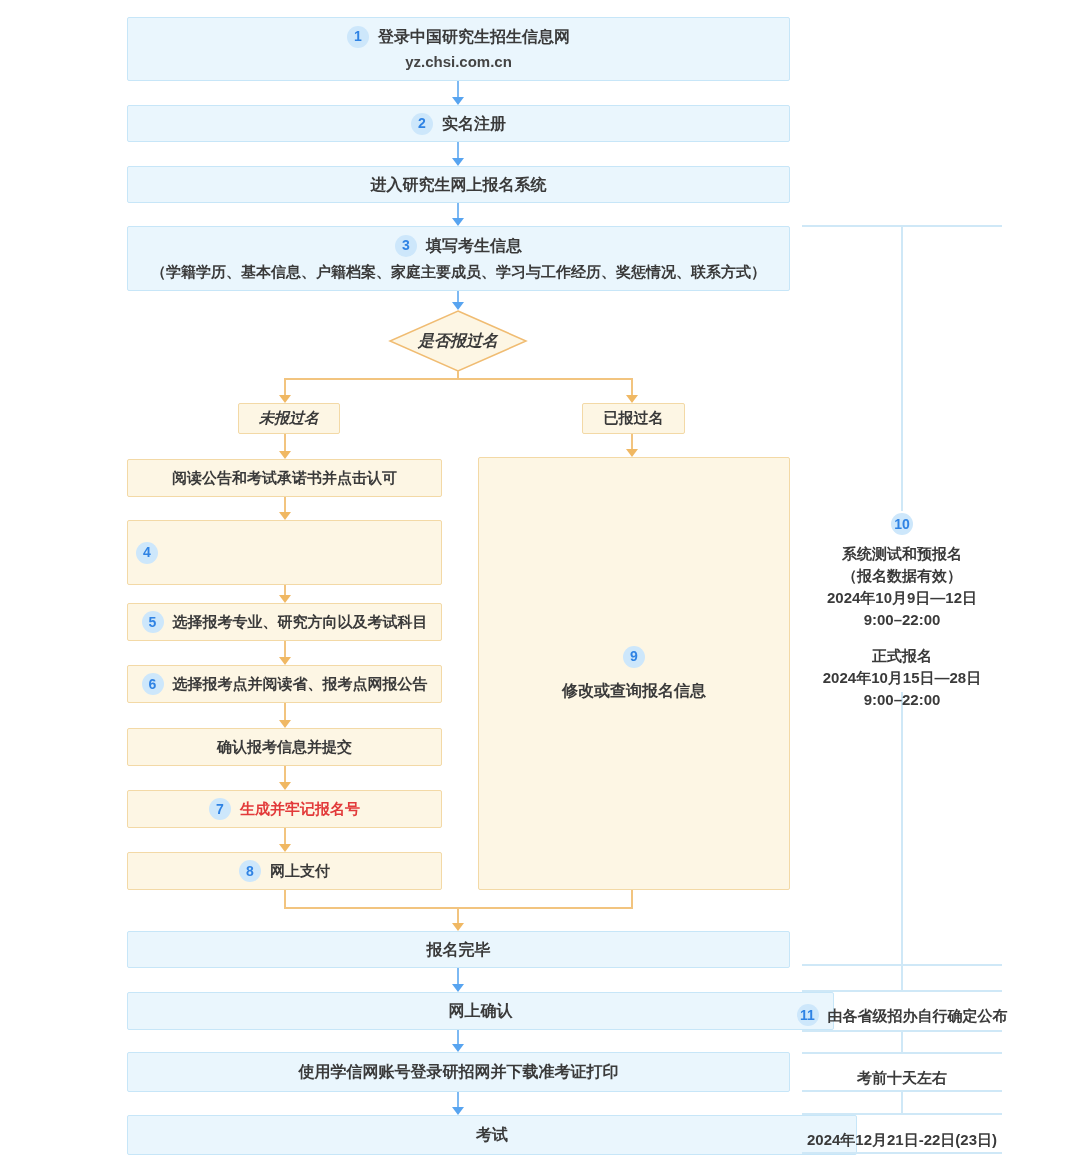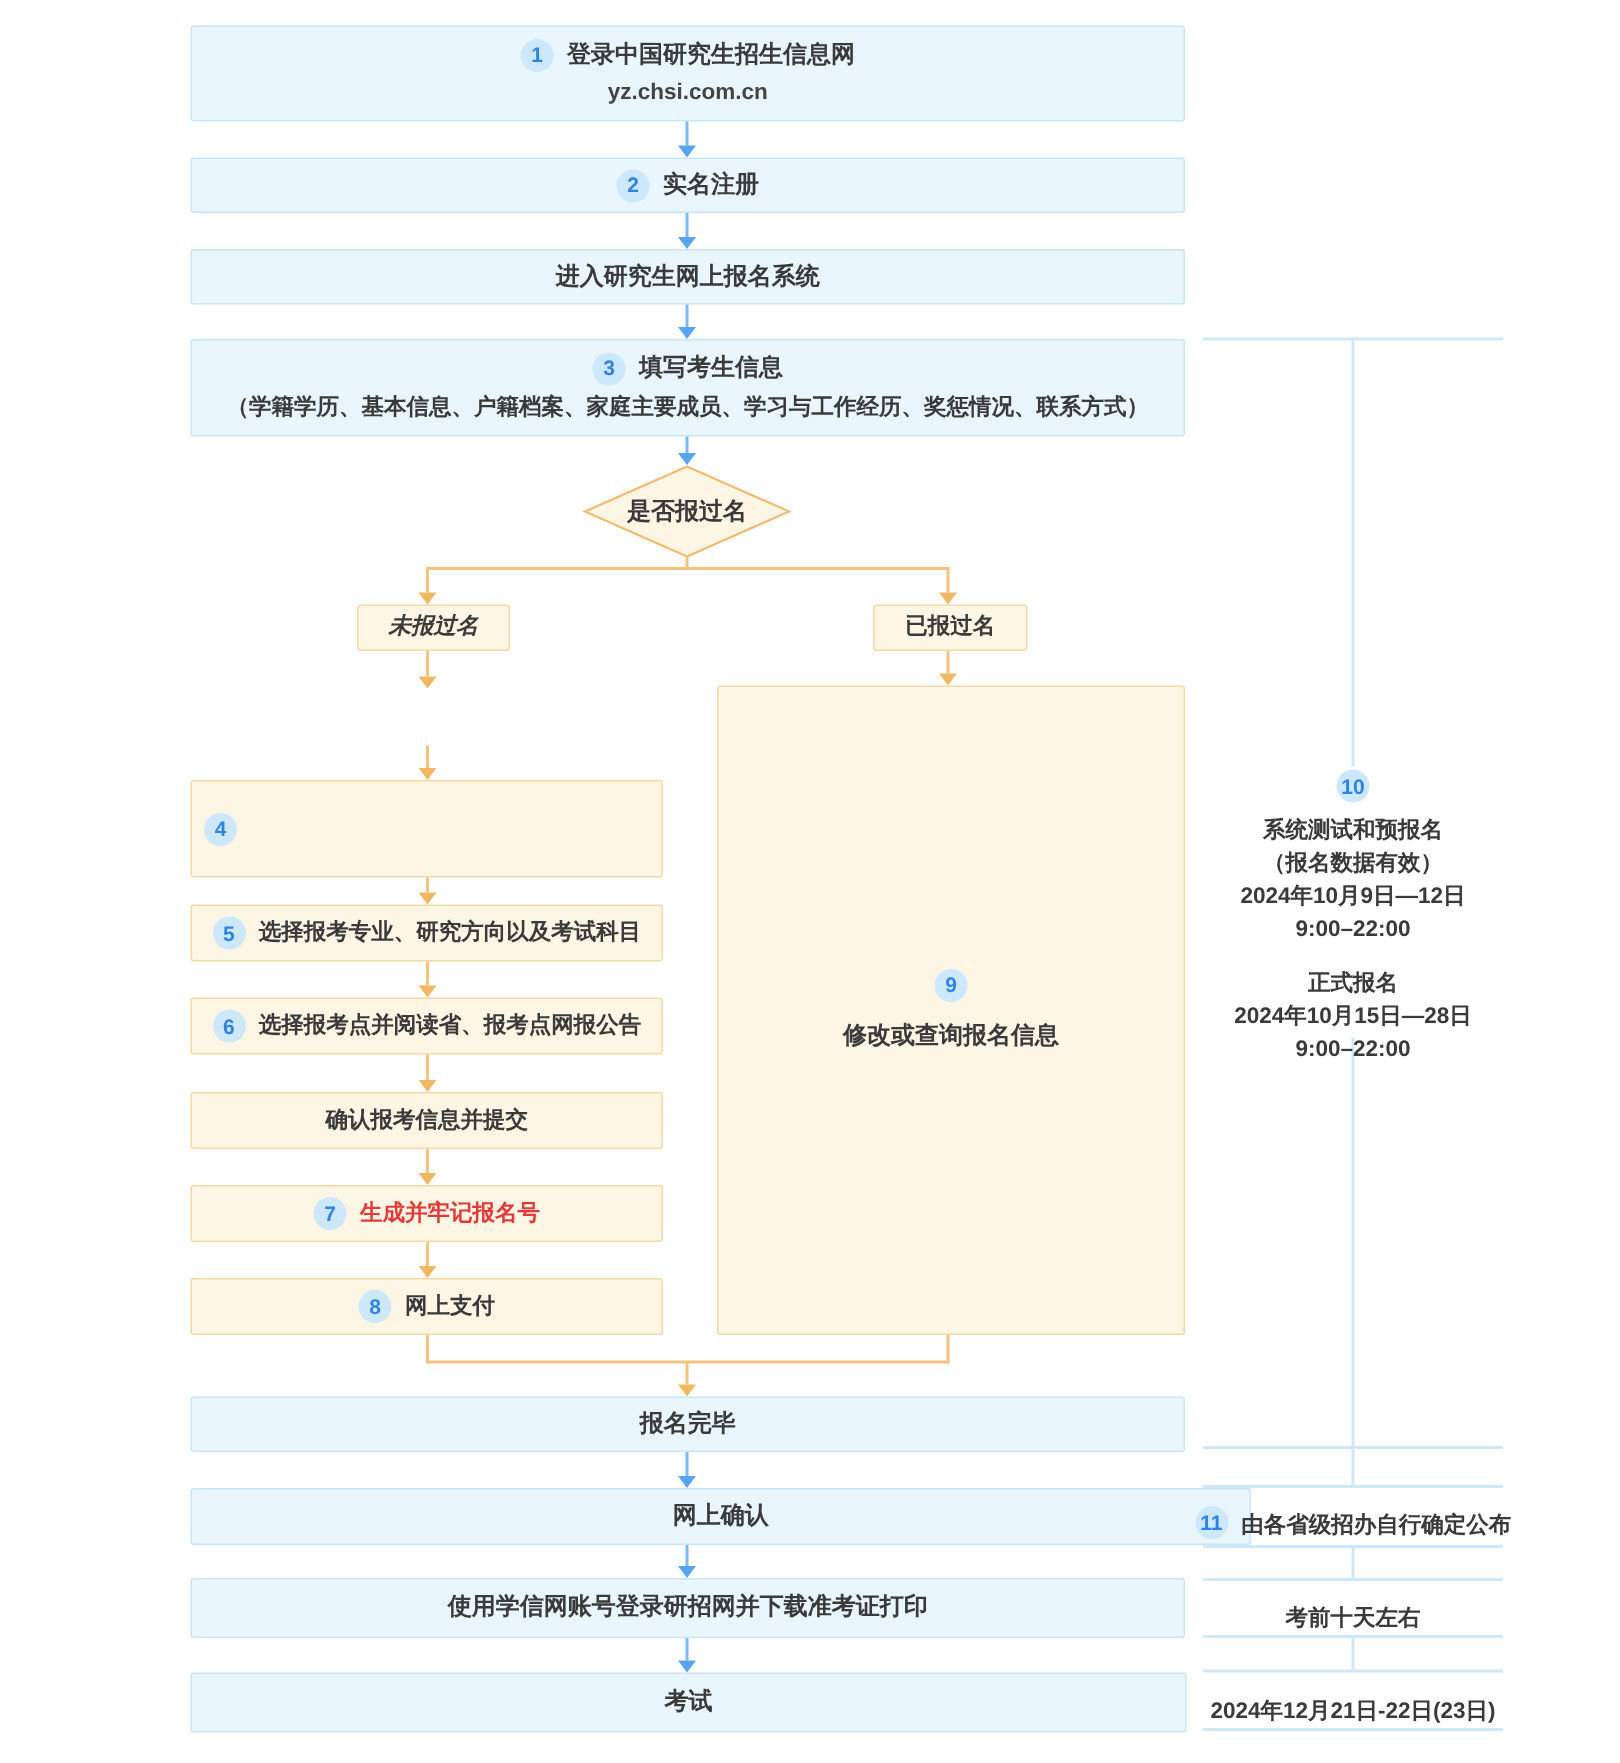--- a/index.html
+++ b/index.html
@@ -30,21 +30,21 @@
   .arrow .shaft{flex:1;width:2px;}
   .arrow .head{width:0;height:0;border-left:6px solid transparent;border-right:6px solid transparent;border-top:8px solid;}
   .arrow.ab .shaft{background:#7db9f3;}
   .arrow.ab .head{border-top-color:#58a4f0;}
   .arrow.ao .shaft{background:#f2c47f;}
   .arrow.ao .head{border-top-color:#f0b863;}
   .vline,.hline{position:absolute;}
   .lo{background:#f2c47f;}
   .lb{background:#cfe8f7;}
   
-  .diamond{position:absolute;left:388px;top:309px;width:140px;height:64px;}
+  .diamond{position:absolute;left:388px;top:309px;width:140px;height:64px;font-style:italic;}
   .diamond .dtext{position:absolute;inset:0;display:flex;align-items:center;justify-content:center;font-size:16px;font-weight:700;}
   
   .side-block{position:absolute;text-align:center;font-weight:600;font-size:15px;line-height:22px;color:#3a3a3a;}
   .side-block .b-title{font-weight:700;}
   .note-row{position:absolute;display:flex;align-items:flex-end;justify-content:center;text-align:center;font-size:15px;font-weight:600;color:#3a3a3a;}
 </style>
 </head>
 <body>
 
 <div class="canvas">
@@ -121,20 +121,23 @@
 
   <div class="arrow ao" style="left:279px;top:434px;height:25px;">
       <i class="shaft"></i>
       <i class="head"></i>
     </div>
   <div class="arrow ao" style="left:626px;top:434px;height:23px;">
       <i class="shaft"></i>
       <i class="head"></i>
     </div>
 
+  <div class="box orange smalltxt" style="left:127px;top:459px;width:315px;height:38px;">
+    <span>阅读公告和考试承诺书并点击认可</span>
+  </div>
   <div class="arrow ao" style="left:279px;top:497px;height:23px;">
       <i class="shaft"></i>
       <i class="head"></i>
     </div>
 
   <div class="box orange smalltxt" style="left:127px;top:520px;width:315px;height:65px;justify-content:flex-start;padding:0 8px;">
     <span class="badge">4</span>
   </div>
   <div class="arrow ao" style="left:279px;top:585px;height:18px;">
       <i class="shaft"></i>
@@ -211,21 +214,21 @@
     </div>
 
   <div class="box blue" style="left:127px;top:1052px;width:663px;height:40px;">
     <span>使用学信网账号登录研招网并下载准考证打印</span>
   </div>
   <div class="arrow ab" style="left:452px;top:1092px;height:23px;">
       <i class="shaft"></i>
       <i class="head"></i>
     </div>
 
-  <div class="box blue" style="left:127px;top:1115px;width:664px;height:40px;">
+  <div class="box blue" style="left:127px;top:1115px;width:730px;height:40px;">
     <span>考试</span>
   </div>
 
   <div class="hline lb" style="left:802px;top:225px;width:200px;height:2px;"></div>
   <div class="vline lb" style="left:901px;top:225px;width:2px;height:286px;"></div>
   <div class="vline lb" style="left:901px;top:692px;width:2px;height:273px;"></div>
   <div class="hline lb" style="left:802px;top:964px;width:200px;height:2px;"></div>
 
   <div class="side-block" style="left:780px;top:513px;width:244px;">
     <span class="badge" style="margin:0 auto 8px auto;display:inline-flex;">10</span>

